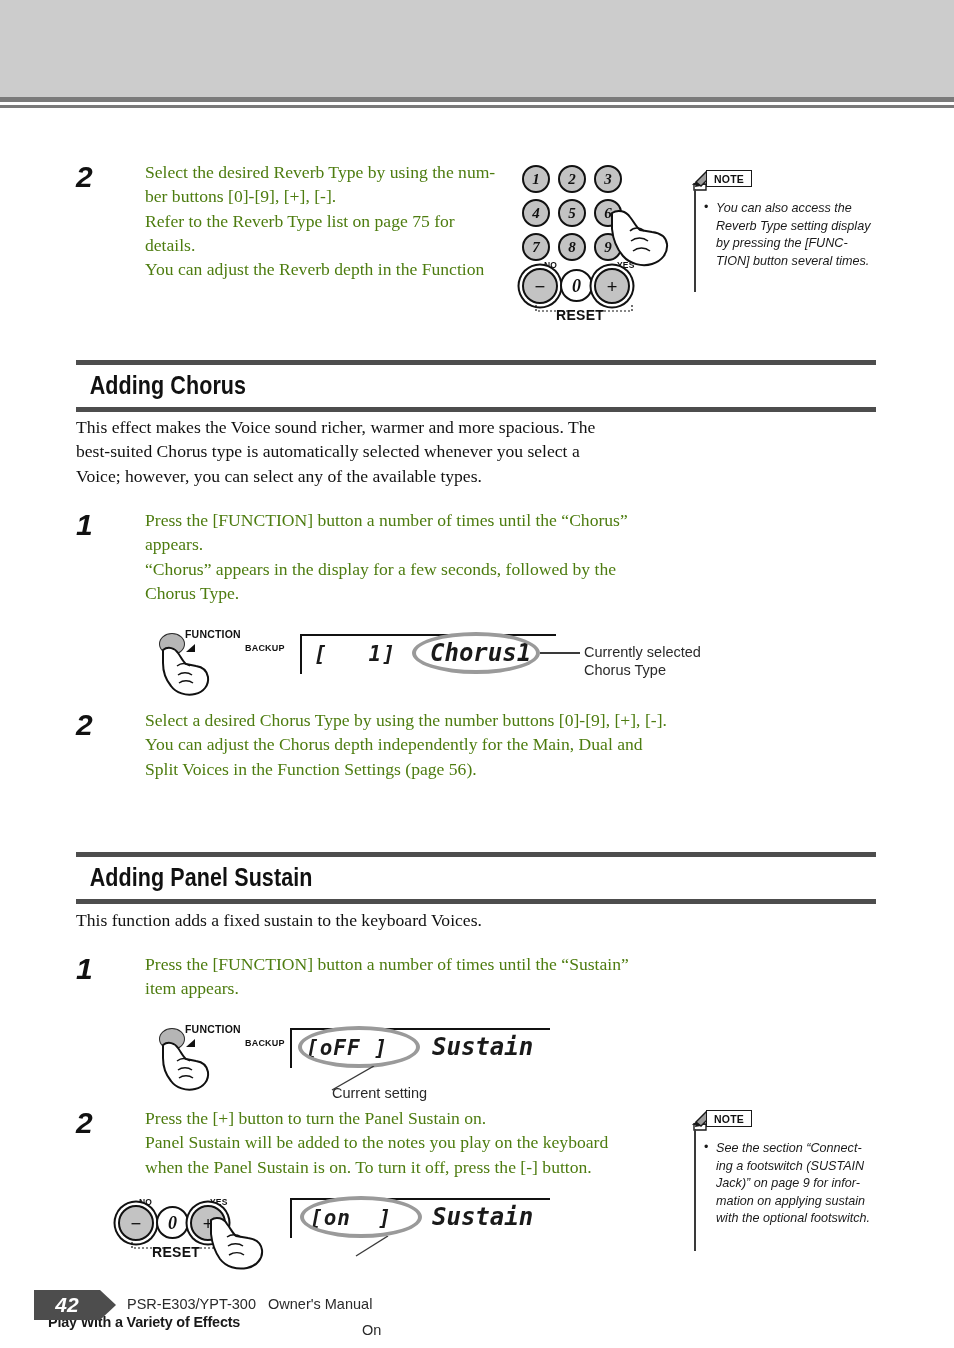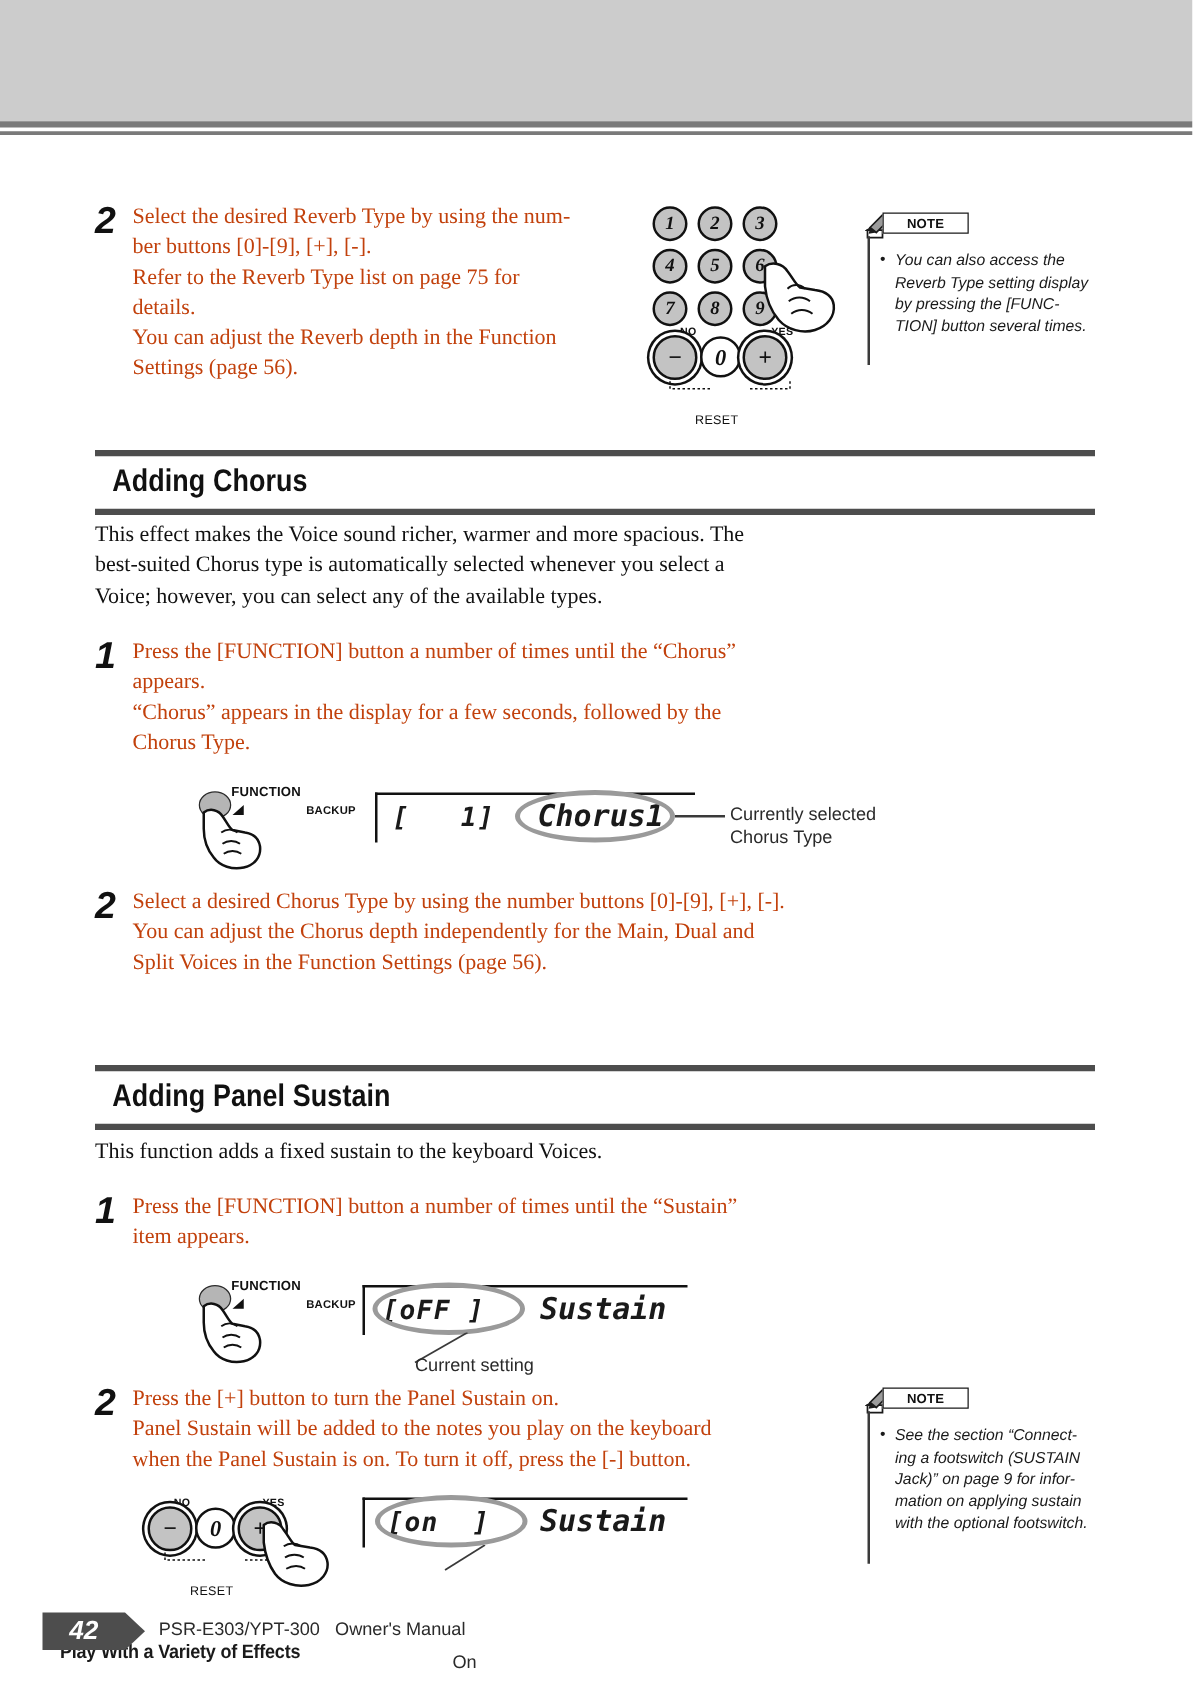--- a/index.html
+++ b/index.html
@@ -65,21 +65,22 @@
     color: #111;
     width: 30px;
     flex: 0 0 30px;
     text-align: left;
     margin-top: 2px;
   }
   .step-body {
     font-family: "Liberation Serif", serif;
     font-size: 17.6px;
     line-height: 24.3px;
-    color: #c2410c;
+    color: #4d7c0f;
+    margin-left: 39px;
   }
   .step-body p { margin: 0; }
 
   .body-text {
     position: absolute;
     font-family: "Liberation Serif", serif;
     font-size: 17.6px;
     line-height: 24.3px;
     color: #111;
   }
@@ -210,25 +211,24 @@
     position: absolute;
     font-family: "Liberation Sans", sans-serif;
     font-size: 8.5px;
     font-weight: bold;
     color: #111;
     letter-spacing: 0.2px;
   }
   .reset-label {
     position: absolute;
     font-family: "Liberation Sans", sans-serif;
-    font-size: 10px;
-    font-weight: normal;
+    font-size: 14px;
+    font-weight: bold;
     color: #111;
     letter-spacing: 0.3px;
-    margin-top: 24px;
   }
 
   
   .fnbtn-knob {
     position: absolute;
     width: 26px; height: 22px;
     border-radius: 50%;
     background: #b5b5b5;
     border: 1.5px solid #2a2a2a;
     box-sizing: border-box;
@@ -251,21 +251,21 @@
     letter-spacing: 0.2px;
     white-space: nowrap;
     padding-left: 48px;
   }
 
   
   .note-block { position: absolute; }
   .note-tab {
     position: absolute;
     left: 14px; top: 0;
-    width: 69px; height: 17px;
+    width: 46px; height: 17px;
     border: 1.6px solid #1a1a1a;
     box-sizing: border-box;
     background: #ffffff;
     font-family: "Liberation Sans", sans-serif;
     font-weight: bold;
     font-size: 10.5px;
     color: #111;
     display: flex;
     align-items: center;
     justify-content: center;
@@ -342,21 +342,20 @@
 <div class="header-rule-b"></div>
 
 <div class="step" style="left:76px; top:160px; width:420px;">
   <div class="step-num">2</div>
   <div class="step-body">
     <p>Select the desired Reverb Type by using the num-</p>
     <p>ber buttons [0]-[9], [+], [-].</p>
     <p>Refer to the Reverb Type list on page 75 for</p>
     <p>details.</p>
     <p>You can adjust the Reverb depth in the Function</p>
-    <p>Settings (page 56).</p>
   </div>
 </div>
 
 <div class="keypad" style="left:518px; top:165px; width:140px; height:135px;">
   <div class="key" style="left:4px;  top:0px;">1</div>
   <div class="key" style="left:40px; top:0px;">2</div>
   <div class="key" style="left:76px; top:0px;">3</div>
   <div class="key" style="left:4px;  top:34px;">4</div>
   <div class="key" style="left:40px; top:34px;">5</div>
   <div class="key" style="left:76px; top:34px;">6</div>

